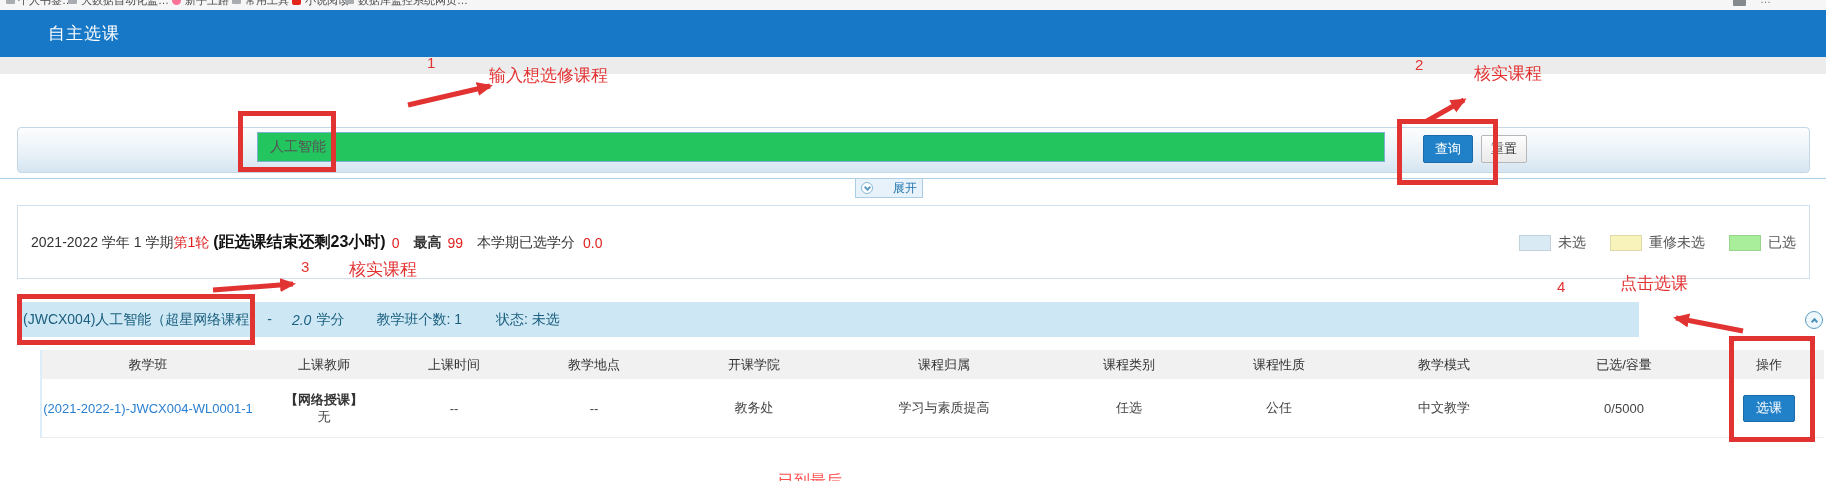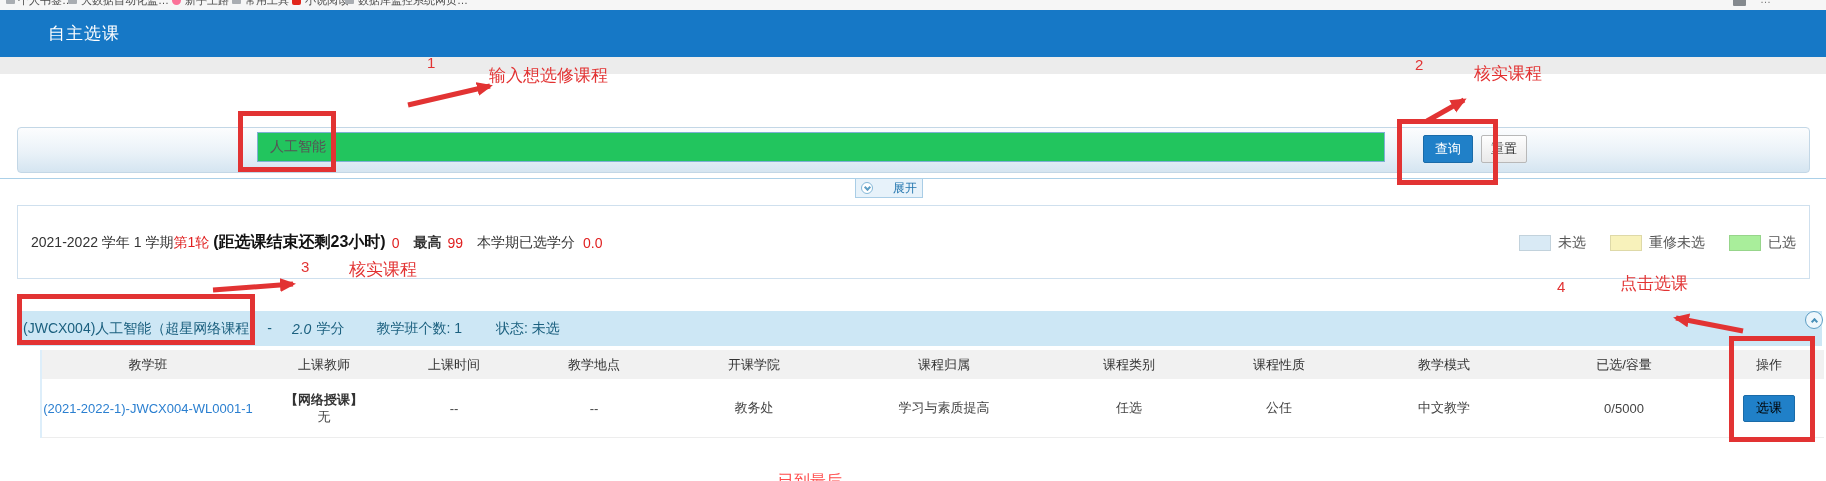--- a/index.html
+++ b/index.html
@@ -45,35 +45,35 @@
        background:#fff;box-sizing:border-box;}
   .semrow{position:absolute;left:13px;right:13px;top:26px;display:flex;align-items:center;font-size:14px;color:#333;white-space:nowrap;}
   .red{color:#e01f1f;}
   .bold{font-weight:bold;}
   .cd{font-size:16px;font-weight:bold;color:#111;margin-left:4px;}
   .legend{margin-left:auto;display:flex;align-items:center;gap:24px;}
   .litem{display:flex;align-items:center;gap:7px;color:#555;font-size:14px;}
   .sw{width:32px;height:16px;border:1px solid rgba(0,0,0,.1);box-sizing:border-box;}
 
   
-  .cbar{position:absolute;left:17px;top:311px;width:1805px;height:35px;background:#cde7f5;display:flex;align-items:center;
+  .cbar{position:absolute;left:17px;top:302px;width:1622px;height:35px;background:#cde7f5;display:flex;align-items:center;
         font-size:14px;color:#1b607f;box-sizing:border-box;padding-left:6px;white-space:nowrap;}
   .it{font-style:italic;}
   .collapse{position:absolute;right:3px;top:311px;width:18px;height:18px;border-radius:50%;border:1px solid #5d9ec4;
             color:#4a90b8;display:flex;align-items:center;justify-content:center;background:#eef7fc;box-sizing:border-box;cursor:pointer;}
 
   
   .tblwrap{position:absolute;left:40px;top:350px;width:1782px;border-left:2px solid #ddeefa;}
   .tbl{width:100%;border-collapse:collapse;table-layout:fixed;font-size:13px;color:#444;}
   .tbl th{height:27px;background:#f1f1f1;font-weight:normal;color:#333;font-size:13px;text-align:center;}
   .tbl td{height:56px;text-align:center;vertical-align:middle;border-bottom:1px solid #ededed;background:#fff;}
   .code{color:#2a7fd0;cursor:pointer;}
   .ttag{font-weight:bold;color:#333;line-height:17px;}
   .tname{line-height:17px;}
-  .btn-select{width:52px;height:27px;background:#2080c8;color:#000000;border:1px solid #1a6ba8;border-radius:2px;
+  .btn-select{width:52px;height:27px;background:#2080c8;color:#ffffff;border:1px solid #1a6ba8;border-radius:2px;
               font-size:13px;cursor:pointer;}
 
   
   .hlbox{position:absolute;border:5px solid #e23333;z-index:20;pointer-events:none;}
   .ann{position:absolute;color:#e23333;z-index:21;white-space:nowrap;pointer-events:none;}
   .ann-num{font-size:15px;}
   .ann-label{font-size:17px;}
   .arrows{position:absolute;left:0;top:0;z-index:19;pointer-events:none;}
   .endnote{position:absolute;left:778px;top:471px;color:#ff4a4a;font-size:16px;z-index:5;}
 </style>

